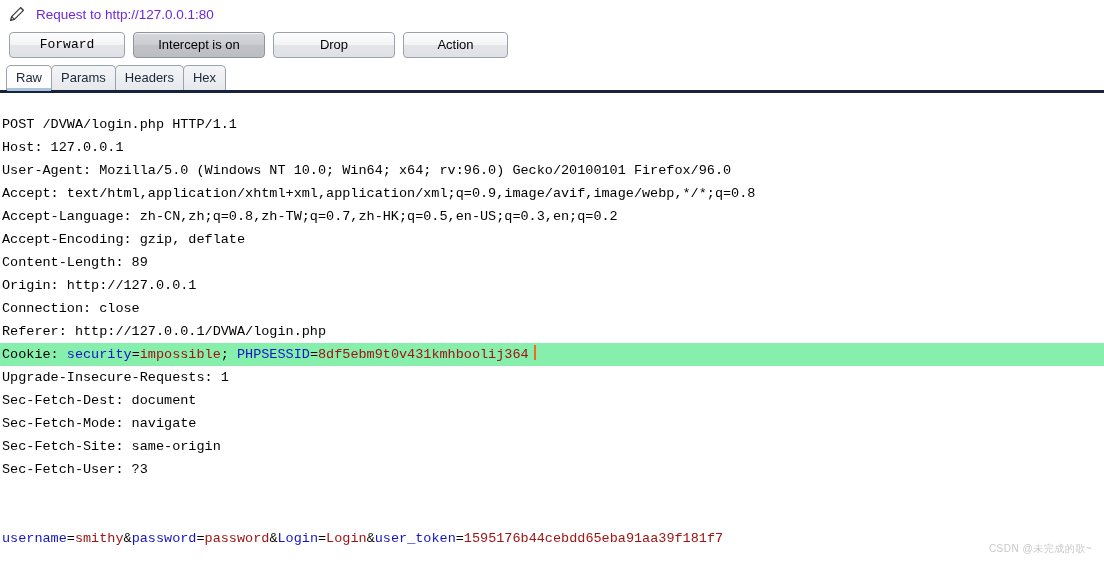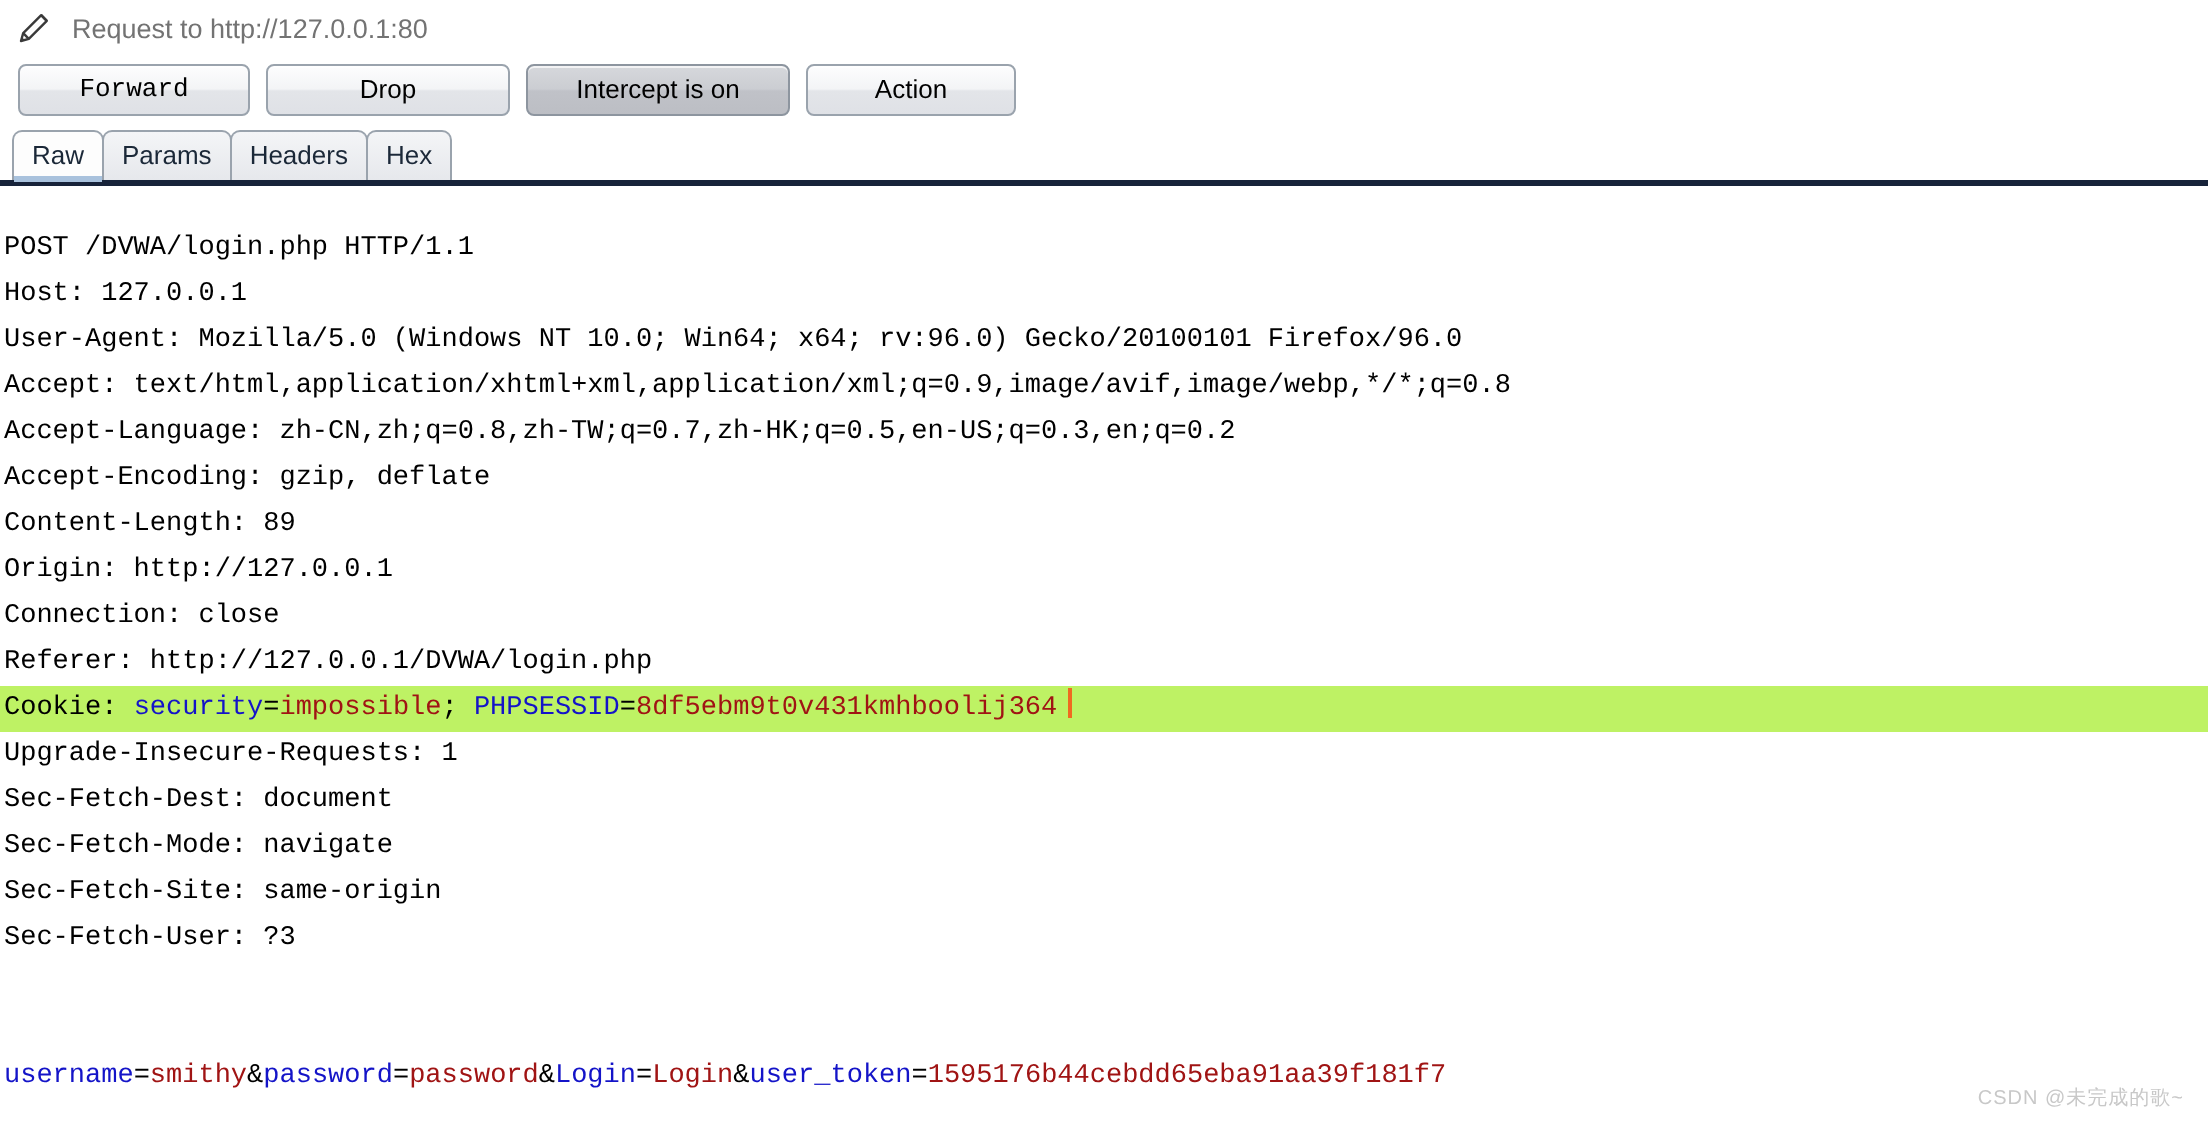--- a/index.html
+++ b/index.html
@@ -24,21 +24,21 @@
     box-sizing: border-box;
   }
   .pencil-icon {
     width: 22px;
     height: 22px;
     flex: 0 0 22px;
     display: block;
   }
   .title-text {
     font-size: 13.5px;
-    color: #737373;
+    color: #6d28d9;
     margin-left: 8px;
     white-space: nowrap;
   }
 
   
   .button-row {
     height: 34px;
     display: flex;
     align-items: center;
     gap: 8px;
@@ -124,21 +124,21 @@
   .line {
     font-family: "Liberation Mono", monospace;
     font-size: 13.5px;
     line-height: 23px;
     height: 23px;
     color: #000000;
     white-space: pre;
     padding-left: 2px;
   }
   .line.highlight {
-    background: #bef264;
+    background: #86efac;
   }
   .line.blank {
     height: 23px;
   }
   .k { color: #1414c8; }
   .v { color: #a01414; }
   .sep { color: #000000; }
   .caret {
     display: inline-block;
     width: 2px;
@@ -169,22 +169,22 @@
       <path d="M14.6 4.6 L17.4 7.4" stroke="#3a3a3a" stroke-width="1.2"></path>
       <path d="M5.6 13.6 L8.4 16.4" stroke="#3a3a3a" stroke-width="1.2"></path>
       <path d="M4.5 17.5 L6.3 16.9 L5.1 15.7 Z" fill="#3a3a3a"></path>
     </svg>
   </span>
   <span class="title-text">Request to http://127.0.0.1:80</span>
 </div>
 
 <div class="button-row">
   <button class="btn btn-forward">Forward</button>
+  <button class="btn btn-intercept">Intercept is on</button>
   <button class="btn btn-drop">Drop</button>
-  <button class="btn btn-intercept">Intercept is on</button>
   <button class="btn btn-action">Action</button>
 </div>
 
 <div class="tab-row">
   <div class="tab active">Raw</div>
   <div class="tab">Params</div>
   <div class="tab">Headers</div>
   <div class="tab">Hex</div>
 </div>
 

